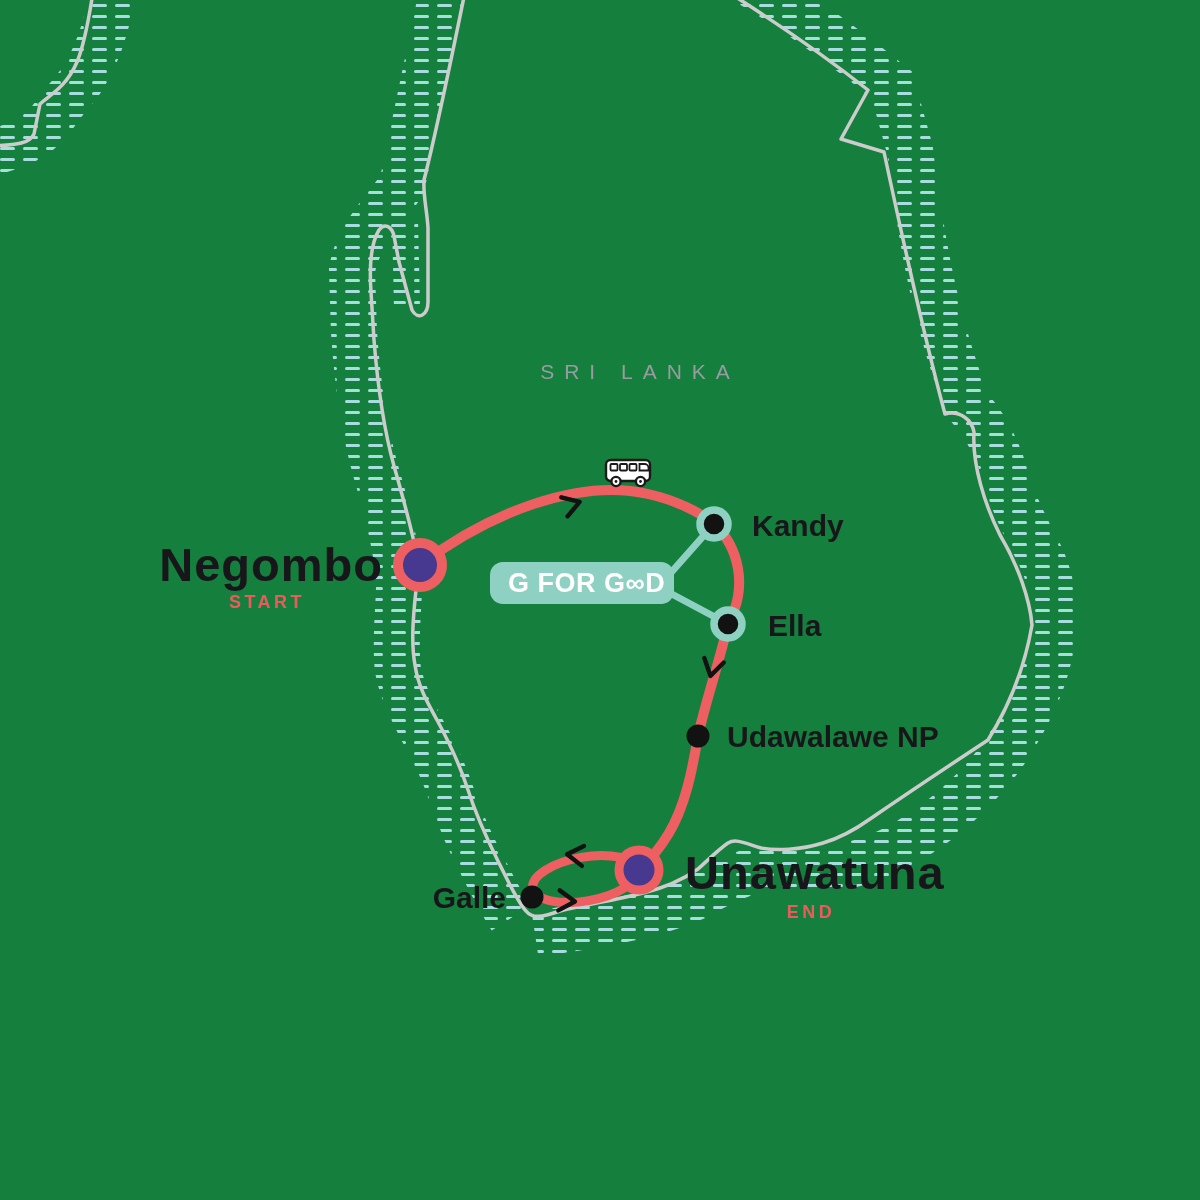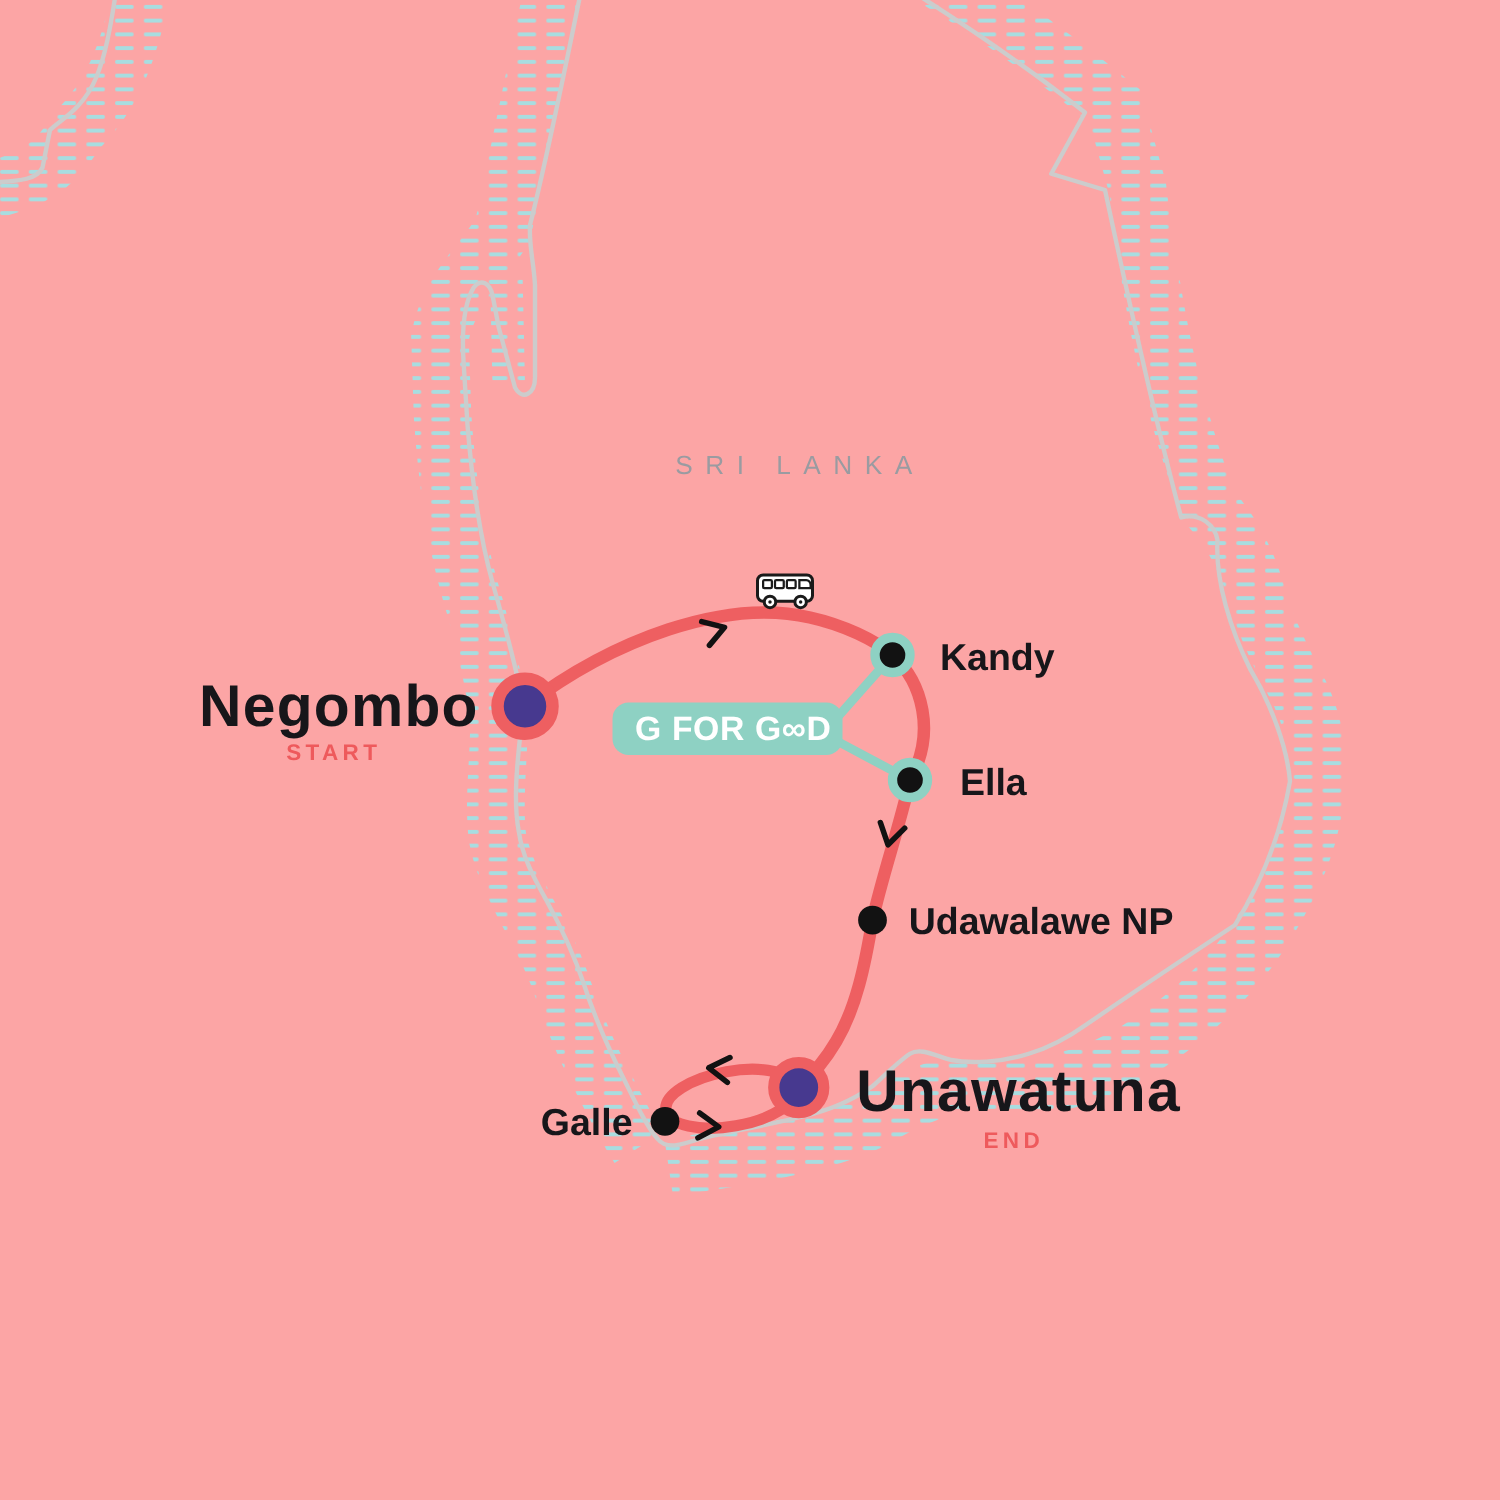--- a/index.html
+++ b/index.html
@@ -1,16 +1,16 @@
 <!DOCTYPE html>
 <html style="--c-route: #ee5f61; --c-purple: #47398f; --c-teal: #8ed1c3; --c-hatch: #a8dde0; --c-coast: #cccccc; --c-label: #17161a; --c-accent: #ee5a5c; --c-country: #9a9ba1;"><head>
 <meta charset="utf-8">
 <style>
   html,body{margin:0;padding:0;background:#ffffff;}
-  .stage{position:relative;width:1200px;height:1200px;background:#fca5a5;overflow:hidden;
+  .stage{position:relative;width:1200px;height:1200px;background:#15803d;overflow:hidden;
          font-family:"Liberation Sans", sans-serif;}
   svg{display:block;}
   .coast{fill:none;stroke:var(--c-coast);stroke-width:3.5;stroke-linecap:round;stroke-linejoin:round;}
   .hatchband{fill:none;stroke:url(#hatch);stroke-width:46;}
   .hatchband.narrow{stroke-width:26;}
   .route{fill:none;stroke:var(--c-route);stroke-width:10;stroke-linecap:round;}
   .connector{fill:none;stroke:var(--c-teal);stroke-width:7;stroke-linecap:round;}
   .chevron{fill:none;stroke:#121212;stroke-width:4.4;stroke-linecap:round;stroke-linejoin:round;}
   .busline{stroke:#1a1a1a;stroke-width:2.4;fill:#ffffff;stroke-linejoin:round;}
   .busglass{stroke:#1a1a1a;stroke-width:1.8;fill:#ffffff;}

